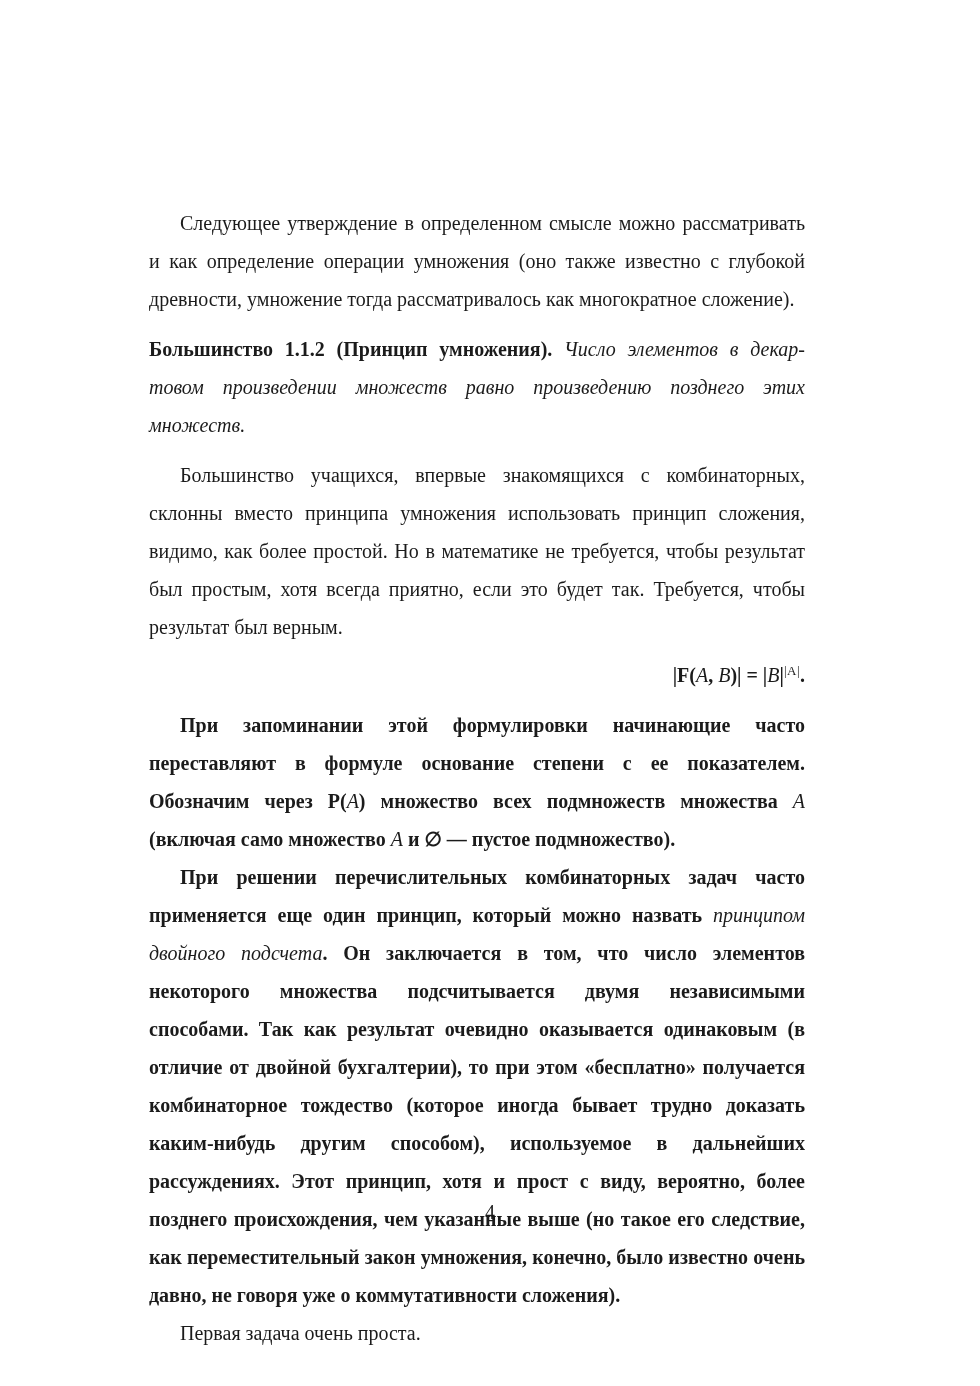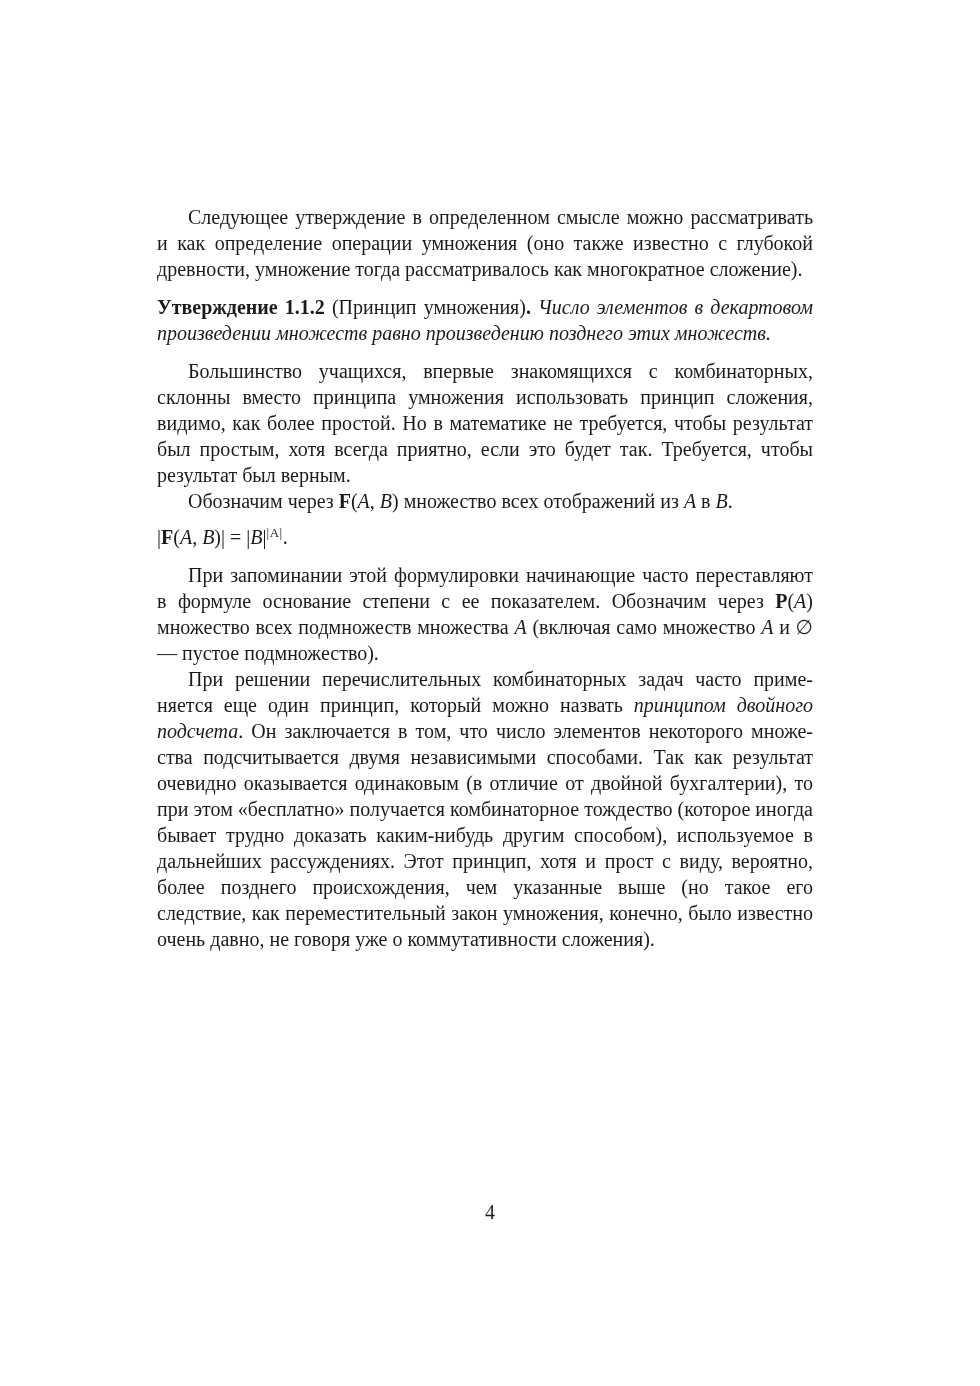--- a/index.html
+++ b/index.html
@@ -11,80 +11,80 @@
     position: relative;
     width: 980px;
     height: 1386px;
     background: #ffffff;
     color: #1b1b1b;
     font-family: "Liberation Serif", "DejaVu Serif", serif;
     overflow: hidden;
   }
   .text-column {
     position: absolute;
-    left: 157px;
+    left: 149px;
     top: 204px;
     width: 656px;
     font-size: 20px;
-    line-height: 26px;
+    line-height: 38px;
     text-align: justify;
   }
   p.para {
     margin: 0;
     padding: 0;
   }
   p.indent {
     text-indent: 31px;
   }
   p.theorem {
     margin: 12px 0;
   }
   .formula-line {
-    text-align: left;
+    text-align: right;
     margin: 6px 0 12px 0;
   }
   .page-number {
     position: absolute;
     left: 0;
     top: 1201px;
     width: 100%;
     text-align: center;
     font-size: 20px;
   }
   
-  .sg-r  { font-style: normal; font-weight: normal; }
+  .sg-r  { font-style: normal; font-weight: bold; }
   .sg-b  { font-weight: bold; }
   .sg-i  { font-style: italic; }
   .sg-bf { font-weight: bold; font-style: normal; }
   .sg-sup {
     font-size: 13px;
     vertical-align: 7px;
     letter-spacing: 0.5px;
   }
 </style>
 </head>
 <body>
 
 <div class="page">
   <div class="text-column">
 
     <p class="para indent">Следующее утверждение в определенном смысле можно рассматри­вать и как определение операции умножения (оно также известно с глу­бокой древности, умножение тогда рассматривалось как многократное сложение).</p>
 
-    <p class="para theorem"><span class="sg-b">Утверждение 1.1.2</span><span class="sg-r"> (Принцип умножения)</span><span class="sg-b">.</span><span class="sg-i"> Число элементов в декар­товом произведении множеств равно произведению позднего этих множеств.</span></p>
+    <p class="para theorem"><span class="sg-b">Большинство 1.1.2</span><span class="sg-r"> (Принцип умножения)</span><span class="sg-b">.</span><span class="sg-i"> Число элементов в декар­товом произведении множеств равно произведению позднего этих множеств.</span></p>
 
     <p class="para indent">Большинство учащихся, впервые знакомящихся с комбинаторных, склонны вместо принципа умножения использовать принцип сложения, видимо, как более простой. Но в математике не требуется, чтобы резуль­тат был простым, хотя всегда приятно, если это будет так. Требуется, чтобы результат был верным.</p>
 
-    <p class="para indent"><span class="sg-r">Обозначим через </span><span class="sg-bf">F</span><span class="sg-r">(</span><span class="sg-i">A</span><span class="sg-r">, </span><span class="sg-i">B</span><span class="sg-r">) множество всех отображений из </span><span class="sg-i">A</span><span class="sg-r"> в </span><span class="sg-i">B</span><span class="sg-r">.</span></p>
 
 
     <div class="formula-line"><span class="sg-r">|</span><span class="sg-bf">F</span><span class="sg-r">(</span><span class="sg-i">A</span><span class="sg-r">, </span><span class="sg-i">B</span><span class="sg-r">)| = |</span><span class="sg-i">B</span><span class="sg-r">|</span><span class="sg-sup">|A|</span><span class="sg-r">.</span></div>
 
     <p class="para indent"><span class="sg-r">При запоминании этой формулировки начинающие часто переставля­ют в формуле основание степени с ее показателем. Обозначим через </span><span class="sg-bf">P</span><span class="sg-r">(</span><span class="sg-i">A</span><span class="sg-r">) множество всех подмножеств множества </span><span class="sg-i">A</span><span class="sg-r"> (включая само множество </span><span class="sg-i">A</span><span class="sg-r"> и ∅ — пустое подмножество).</span></p>
 
 
     <p class="para indent"><span class="sg-r">При решении перечислительных комбинаторных задач часто приме­няется еще один принцип, который можно назвать </span><span class="sg-i">принципом двойного подсчета</span><span class="sg-r">. Он заключается в том, что число элементов некоторого множе­ства подсчитывается двумя независимыми способами. Так как результат очевидно оказывается одинаковым (в отличие от двойной бухгалтерии), то при этом «бесплатно» получается комбинаторное тождество (которое иногда бывает трудно доказать каким-нибудь другим способом), исполь­зуемое в дальнейших рассуждениях. Этот принцип, хотя и прост с виду, вероятно, более позднего происхождения, чем указанные выше (но такое его следствие, как переместительный закон умножения, конечно, было известно очень давно, не говоря уже о коммутативности сложения).</span></p>
 
 
+    <p class="para indent">Первая задача очень проста.</p>
 
   </div>
 
   <div class="page-number">4</div>
 </div>
 
 </body></html>

